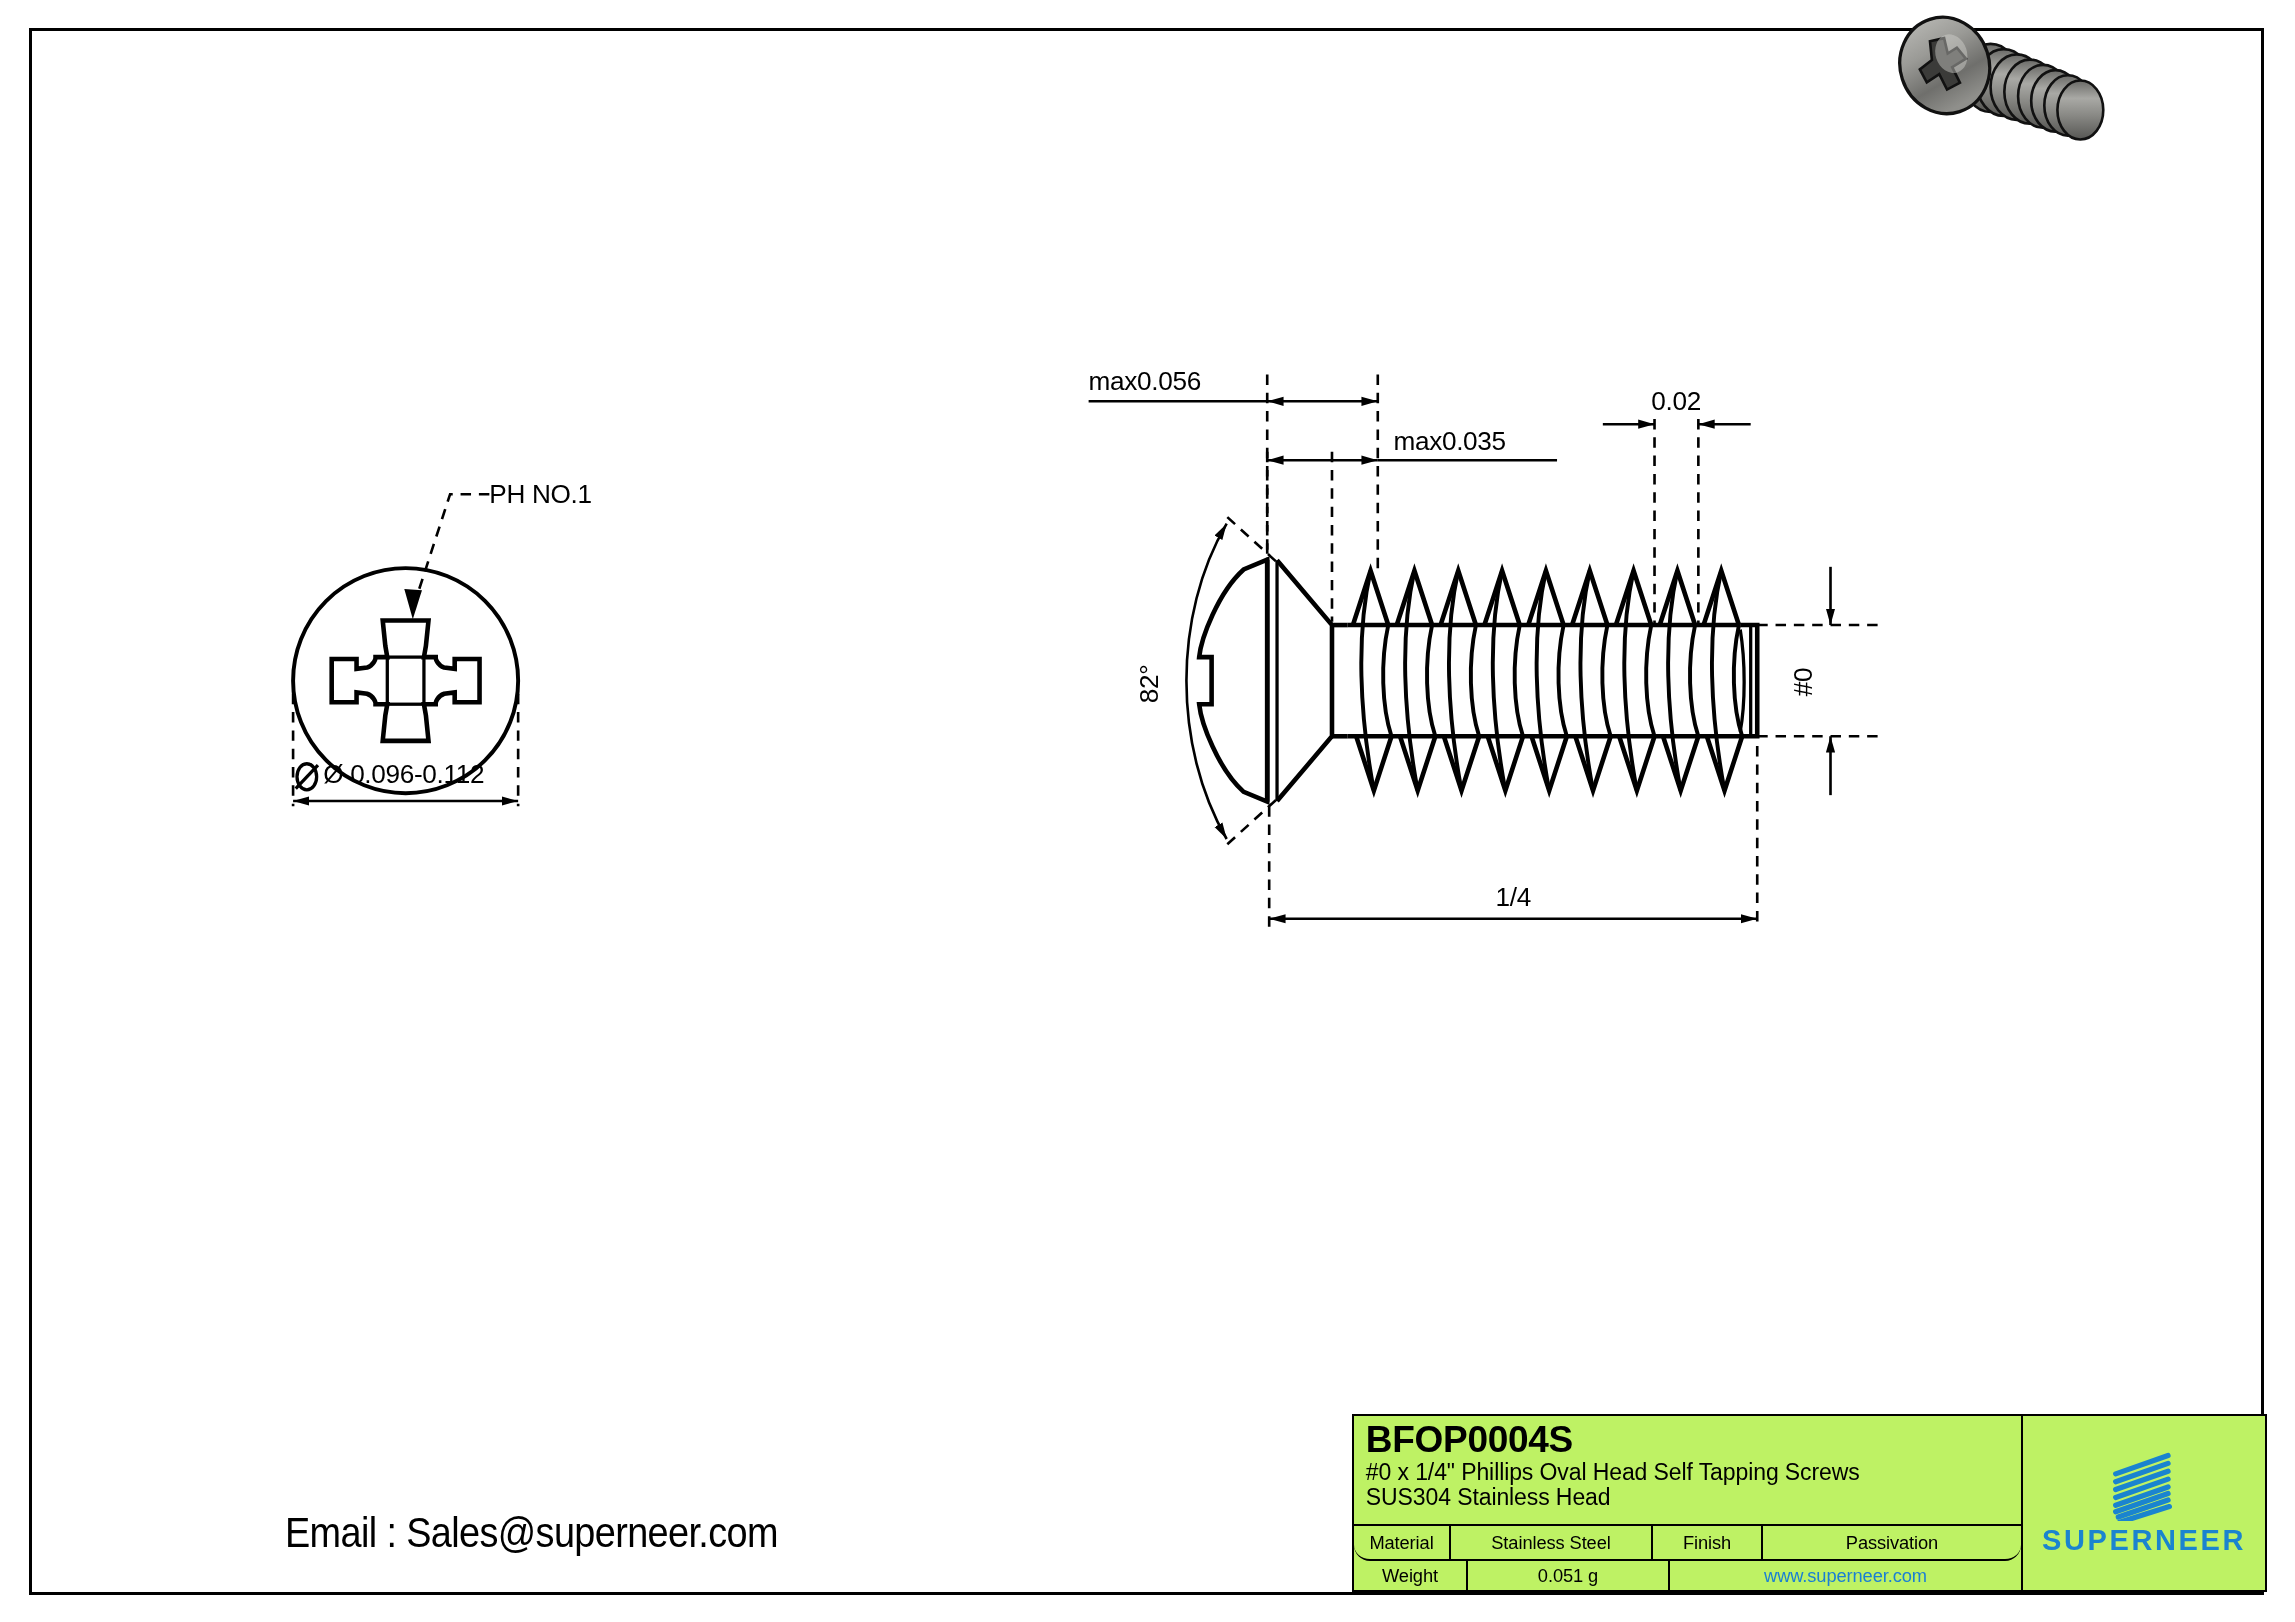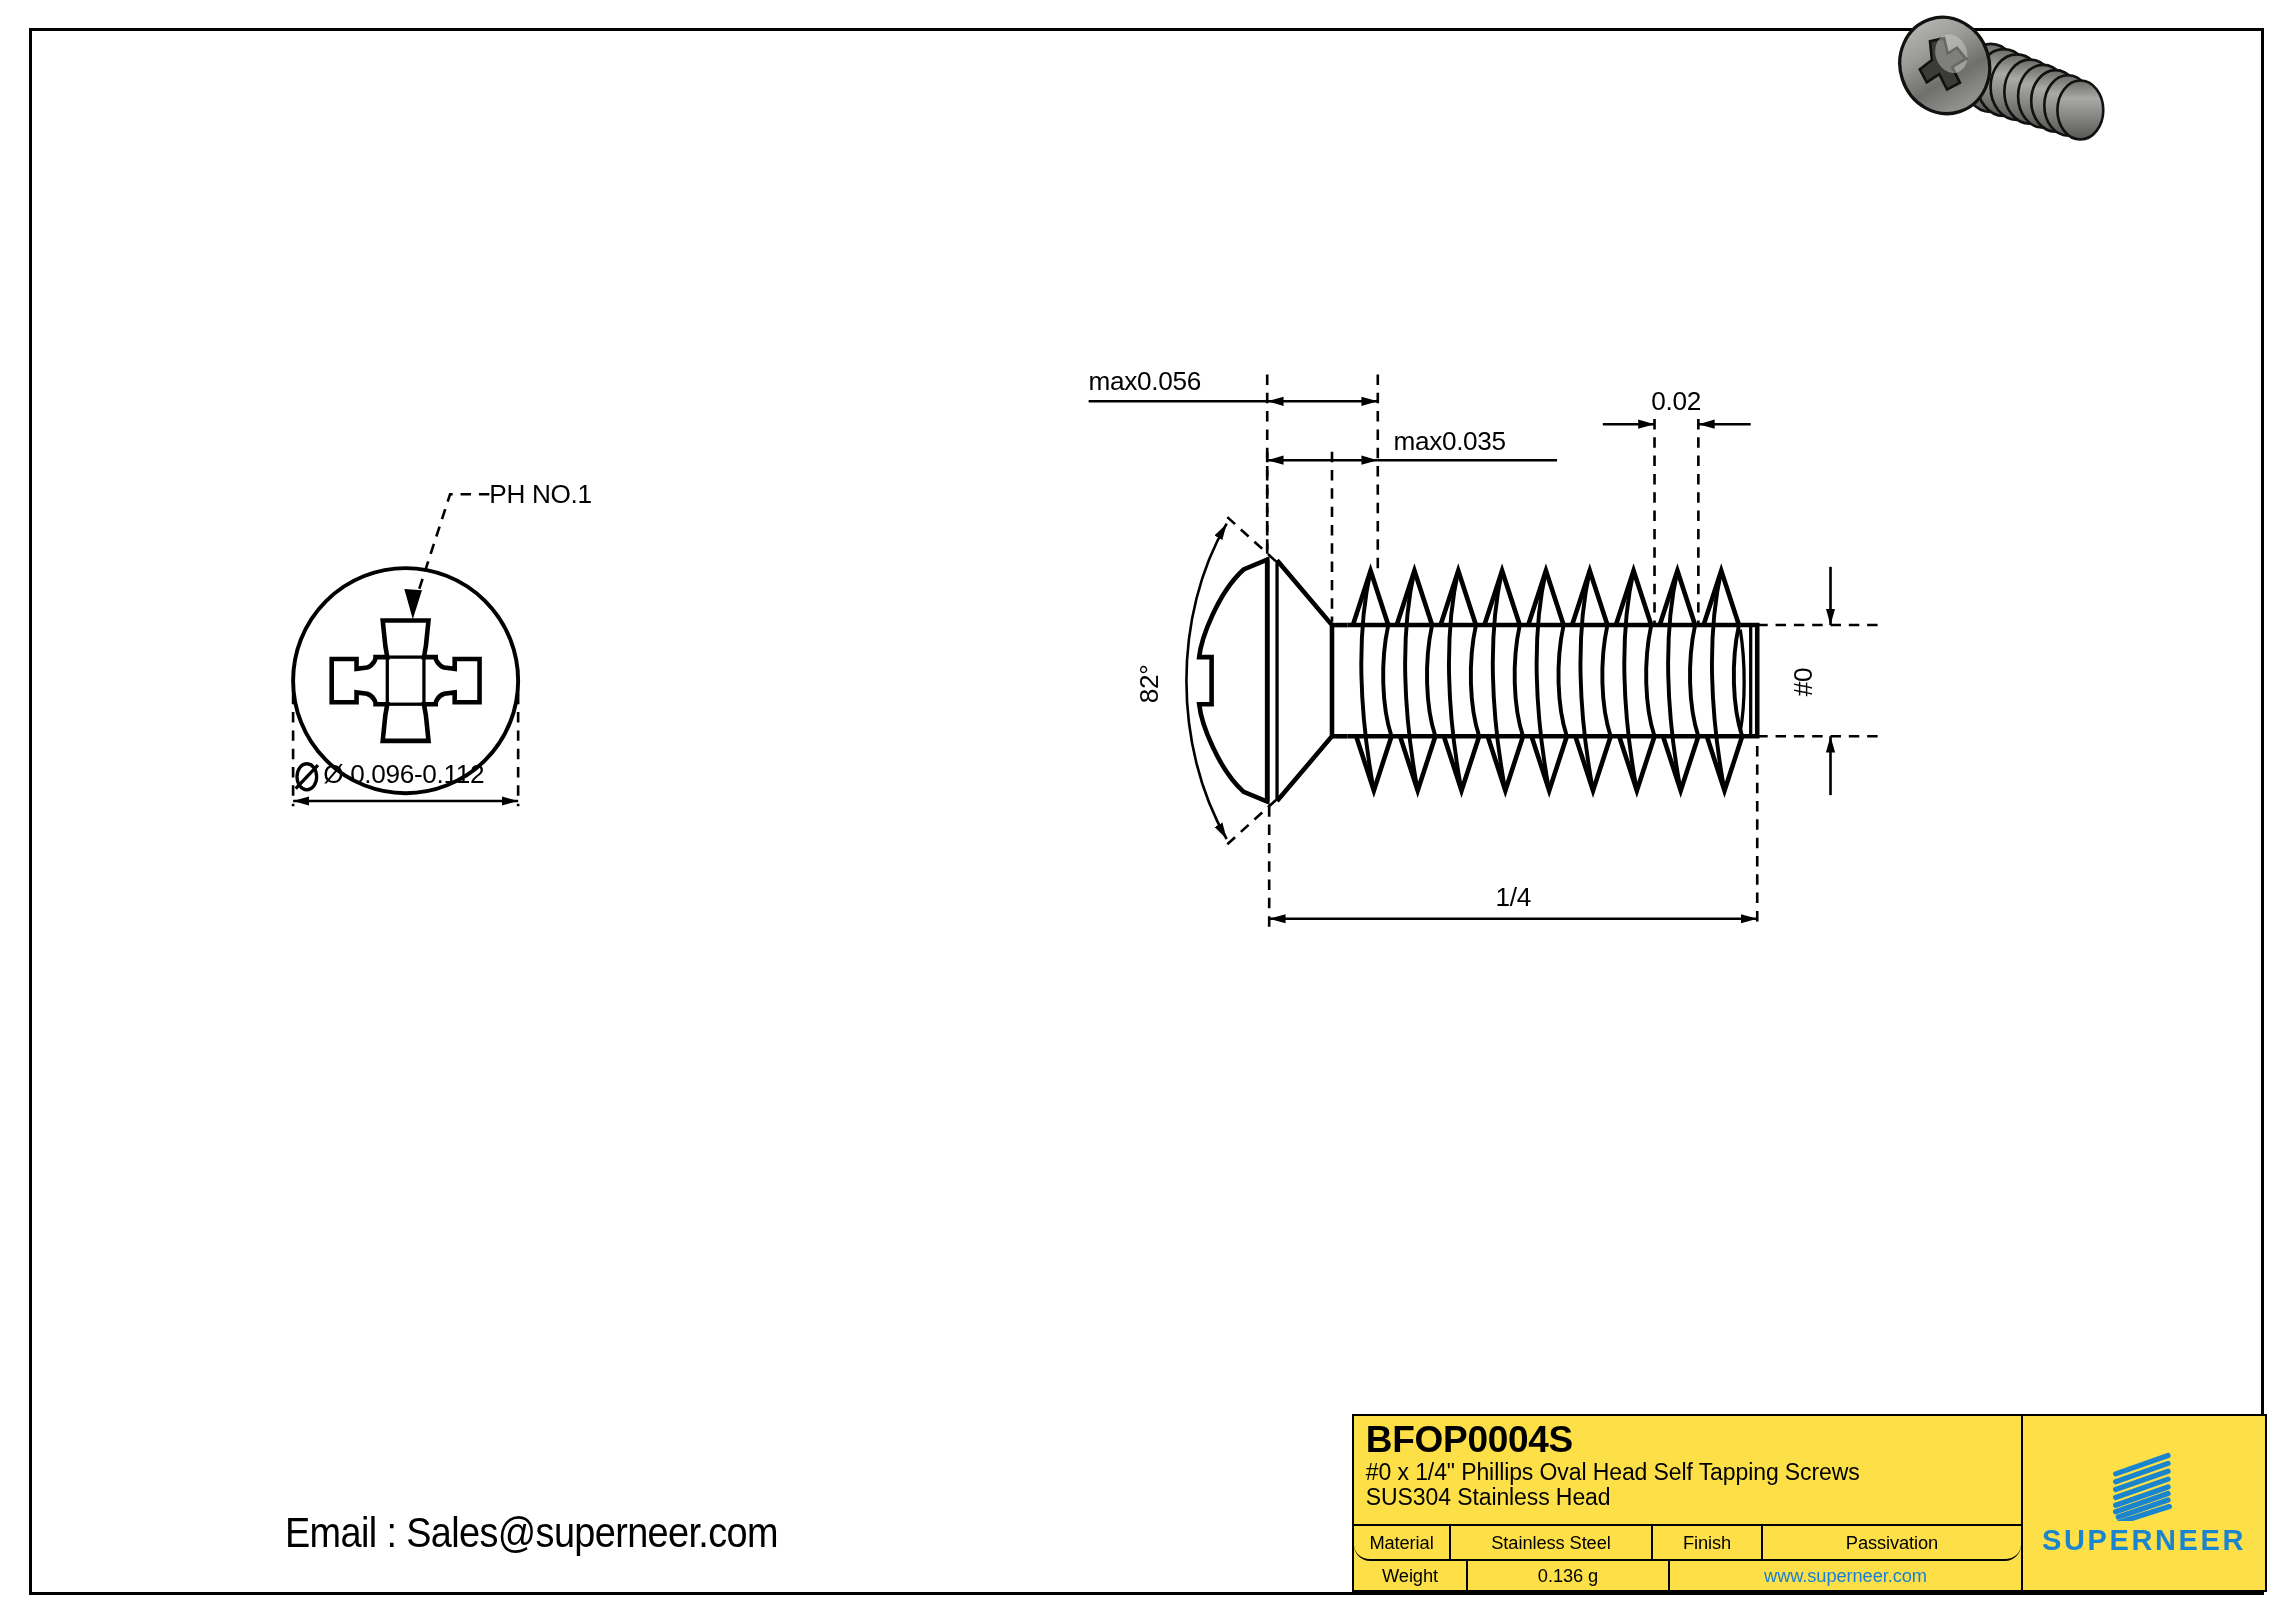--- a/index.html
+++ b/index.html
@@ -4,21 +4,21 @@
 <style>
   html,body{margin:0;padding:0;background:#fff;}
   body{width:2295px;height:1623px;position:relative;overflow:hidden;
        font-family:"Liberation Sans","DejaVu Sans",sans-serif;color:#000;}
   #sheet{position:absolute;left:0;top:0;width:2295px;height:1623px;background:#fff;}
   #frame{position:absolute;left:29.4px;top:28px;width:2235px;height:1567px;
          border:3.3px solid #000;box-sizing:border-box;background:#fff;}
   .svgwrap{position:absolute;left:0;top:0;width:2295px;height:1623px;pointer-events:none;}
   
   #titleblock{position:absolute;left:1352px;top:1414px;width:915px;height:178px;
-              box-sizing:border-box;border:2.6px solid #000;background:#fde047;display:flex;}
+              box-sizing:border-box;border:2.6px solid #000;background:#bef264;display:flex;}
   #tb-left{width:669px;height:100%;box-sizing:border-box;border-right:2.6px solid #000;
            display:flex;flex-direction:column;}
   #tb-desc{height:110px;box-sizing:border-box;border-bottom:2.6px solid #000;
            padding:5.2px 0 0 11.8px;display:flex;flex-direction:column;justify-content:flex-start;}
   .part-no{font-size:37px;font-weight:bold;line-height:1.04;letter-spacing:-0.3px;}
   .desc-line{font-size:23px;line-height:1.12;letter-spacing:-0.1px;}
   .tb-row{display:flex;box-sizing:border-box;border-radius:16px;}
   .tb-row.r1{height:35px;border-bottom:2px solid #000;}
   .tb-row.r2{height:auto;flex:1;}
   .tb-cell{box-sizing:border-box;display:flex;align-items:center;justify-content:center;
@@ -270,21 +270,21 @@
 
       <div class="tb-row r1">
         <div class="tb-cell c-matlabel bdr-r">Material</div>
         <div class="tb-cell c-matval bdr-r">Stainless Steel</div>
         <div class="tb-cell c-finlabel bdr-r">Finish</div>
         <div class="tb-cell c-finval">Passivation</div>
       </div>
 
       <div class="tb-row r2">
         <div class="tb-cell c-wlabel bdr-r">Weight</div>
-        <div class="tb-cell c-wval bdr-r">0.136 g</div>
+        <div class="tb-cell c-wval bdr-r">0.051 g</div>
         <div class="tb-cell c-url">www.superneer.com</div>
       </div>
 
     </div>
 
     <div id="tb-right">
       <svg class="logo-mark" viewBox="0 0 120 110">
         <g stroke="#1a84cf" stroke-width="8" stroke-linecap="round">
           <line x1="16" y1="38" x2="96" y2="10"></line>
           <line x1="16" y1="50" x2="96" y2="22"></line>

